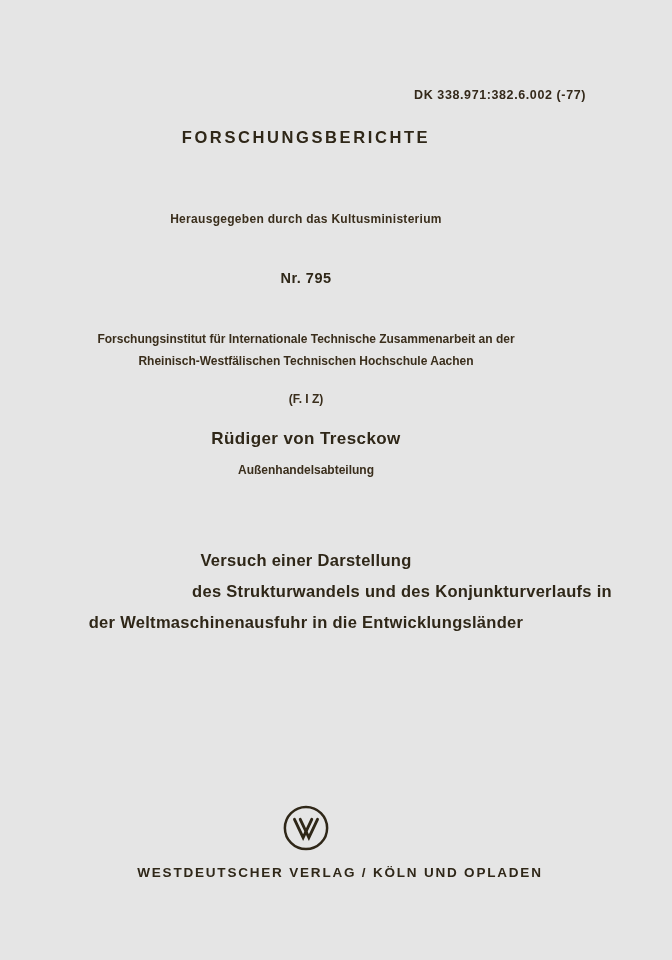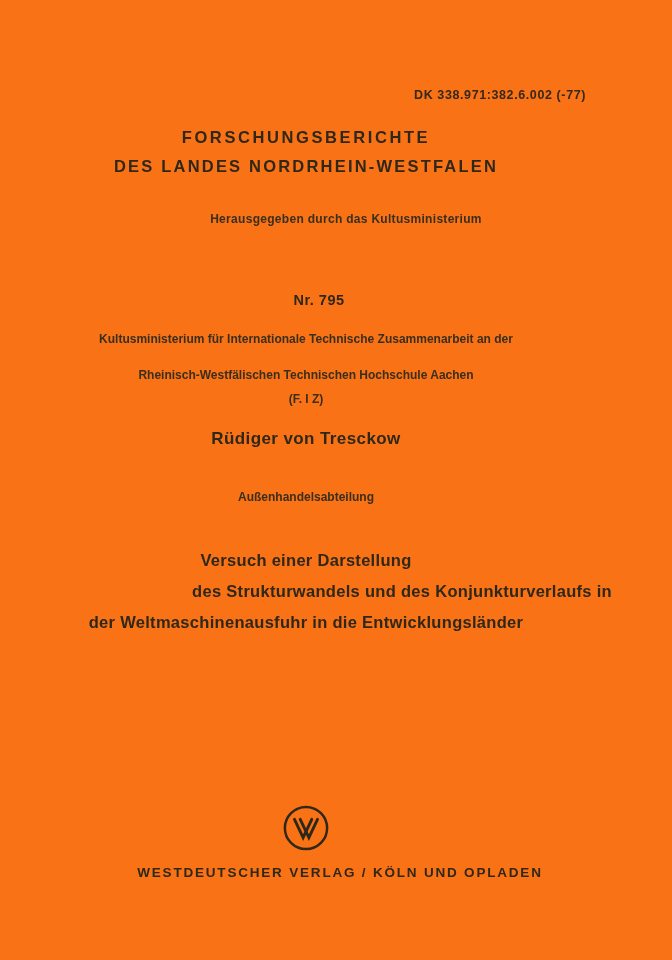--- a/index.html
+++ b/index.html
@@ -5,21 +5,21 @@
   html, body {
     margin: 0;
     padding: 0;
     background: #ccc;
   }
   .cover {
     position: relative;
     width: 672px;
     height: 960px;
     margin: 0 auto;
-    background: #f97316;
+    background: #e5e5e5;
     overflow: hidden;
     font-family: "Liberation Sans", sans-serif;
     color: #2f2718;
   }
   .line {
     position: absolute;
     left: 0;
     width: 612px;
     text-align: center;
     font-weight: bold;
@@ -28,55 +28,54 @@
   .dk {
     top: 88px;
     width: 586px;
     text-align: right;
     font-size: 12.5px;
     letter-spacing: 0.6px;
     color: #34291a;
   }
   .series-1 { top: 128px; font-size: 16.5px; letter-spacing: 2.6px; }
   .series-2 { top: 157px; font-size: 16.5px; letter-spacing: 2.2px; }
-  .editor-note { top: 212px; font-size: 12px; letter-spacing: 0.3px; color: #3a2e1c; padding-left: 40px; }
-  .issue { top: 292px; font-size: 14.5px; letter-spacing: 0.5px; margin-left: 13px; }
+  .editor-note { top: 212px; font-size: 12px; letter-spacing: 0.3px; color: #3a2e1c; }
+  .issue { top: 270px; font-size: 14.5px; letter-spacing: 0.5px; }
   .inst-1 { top: 332px; font-size: 12px; color: #3a2e1c; }
-  .inst-2 { top: 368px; font-size: 12px; color: #3a2e1c; }
+  .inst-2 { top: 354px; font-size: 12px; color: #3a2e1c; }
   .inst-3 { top: 392px; font-size: 12px; color: #3a2e1c; }
   .author { top: 429px; font-size: 17px; letter-spacing: 0.4px; }
   .org-1 { top: 470px; font-size: 12px; color: #3a2e1c; }
-  .org-2 { top: 490px; font-size: 12px; color: #3a2e1c; }
+  .org-2 { top: 463px; font-size: 12px; color: #3a2e1c; }
   .title-1 { top: 551px; font-size: 16.5px; letter-spacing: 0.3px; }
   .title-2 { top: 582px; font-size: 16.5px; letter-spacing: 0.3px; text-align: right; }
   .title-3 { top: 613px; font-size: 16.5px; letter-spacing: 0.3px; }
   .logo {
     position: absolute;
     left: 282px;
     top: 804px;
     width: 48px;
     height: 48px;
   }
   .imprint { top: 865px; font-size: 13.5px; letter-spacing: 1.8px; margin-left: 34px; }
 </style>
 </head>
 <body>
 
 <div class="cover">
 
   <div class="line dk">DK 338.971:382.6.002 (-77)</div>
 
   <div class="line series-1">FORSCHUNGSBERICHTE</div>
-  <div class="line series-2">DES LANDES NORDRHEIN-WESTFALEN</div>
 
   <div class="line editor-note">Herausgegeben durch das Kultusministerium</div>
 
   <div class="line issue">Nr. 795</div>
 
-  <div class="line inst-1">Kultusministerium für Internationale Technische Zusammenarbeit an der</div>
+  <div class="line inst-1">Forschungsinstitut für Internationale Technische Zusammenarbeit an der</div>
   <div class="line inst-2">Rheinisch-Westfälischen Technischen Hochschule Aachen</div>
   <div class="line inst-3">(F. I Z)</div>
 
   <div class="line author">Rüdiger von Tresckow</div>
 
   <div class="line org-2">Außenhandelsabteilung</div>
 
   <div class="line title-1">Versuch einer Darstellung</div>
   <div class="line title-2">des Strukturwandels und des Konjunkturverlaufs in</div>
   <div class="line title-3">der Weltmaschinenausfuhr in die Entwicklungsländer</div>

